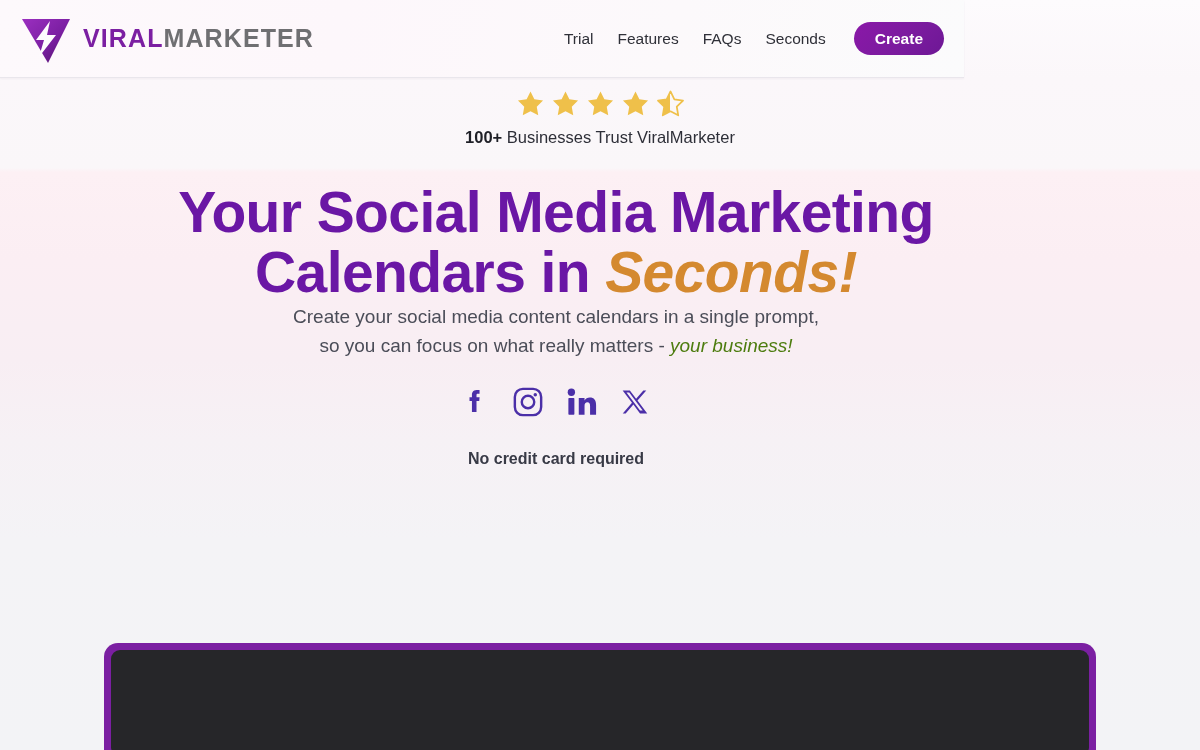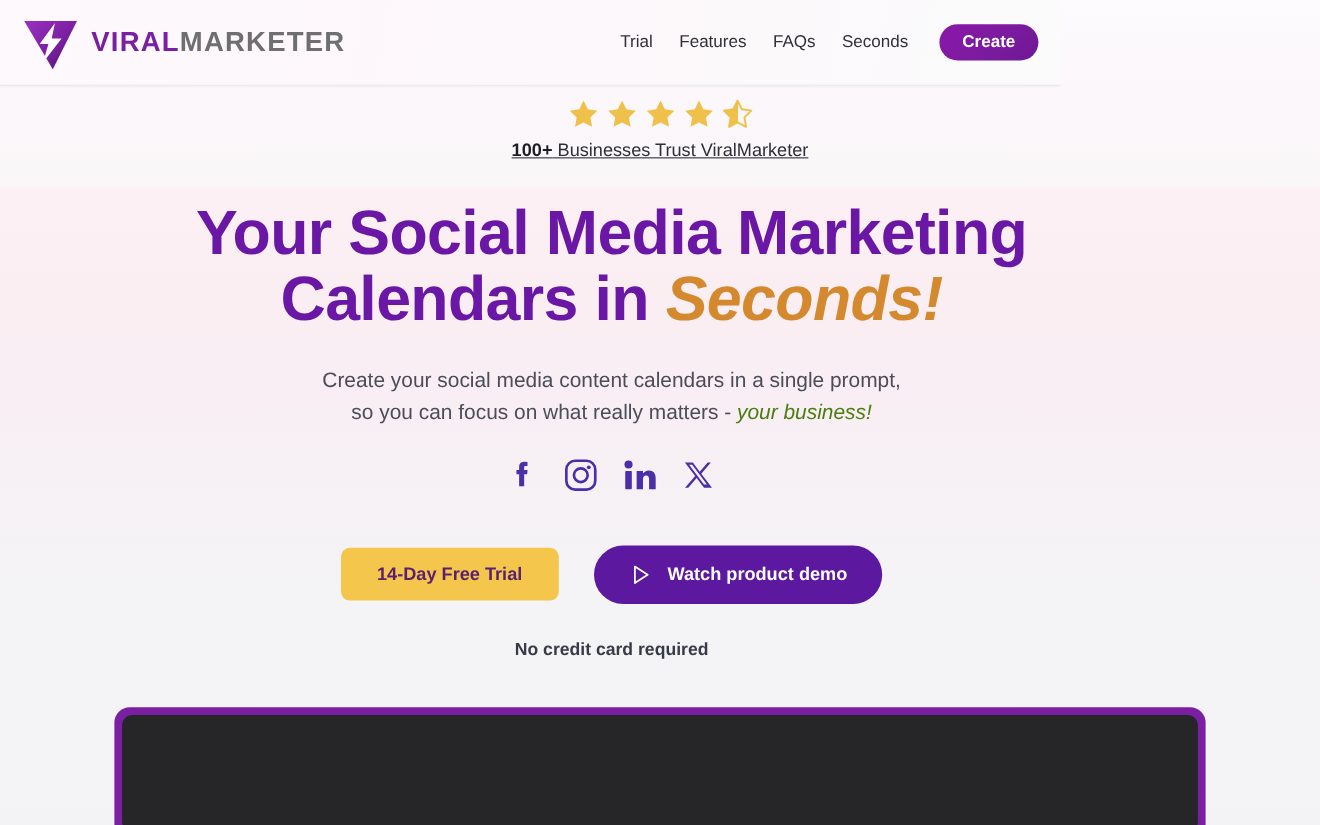--- a/index.html
+++ b/index.html
@@ -62,41 +62,40 @@
   
   .trust {
     position:absolute; top:88px; left:0; width:1200px;
     display:flex; flex-direction:column; align-items:center;
     z-index:5;
   }
   .stars { display:flex; gap:2px; height:32px; align-items:center; }
   .stars svg { width:33px; height:32px; display:block; }
   .trust-text {
     margin-top:8px;
-    font-size:16.5px; color:#2e2f38; white-space:nowrap;text-decoration:underline;
+    font-size:16.5px; color:#2e2f38; white-space:nowrap;
   }
   .trust-text b { font-weight:700; color:#1e1f26; }
 
   
   .hero {
     position:absolute; top:182px; left:0; width:1112px;
     display:flex; flex-direction:column; align-items:center;
     z-index:5;
   }
   .headline {
     text-align:center;
     font-size:57px; font-weight:800; line-height:1.06;
     color:#6a17a5; letter-spacing:-0.6px;
     max-width:1020px;
   }
   .headline .accent {
     color:#d4892f; font-style:italic; font-weight:800;
   }
   .subtitle {
-    margin-top:30px;
     text-align:center;
     font-size:19px; line-height:1.52; color:#4b4d58;
   }
   .subtitle .accent {
     color:#4d7c0f; font-style:italic;
   }
 
   .socials {
     margin-top:26px;
     display:flex; align-items:center; gap:24px;
@@ -237,28 +236,19 @@
         <path d="M10.2 8.6h5v2.1c.85-1.45 2.5-2.5 4.6-2.5 3.6 0 5.4 2.3 5.4 6.3v8.5h-5.2v-7.6c0-2-.7-3.1-2.3-3.1-1.7 0-2.5 1.15-2.5 3.1v7.6h-5z"></path>
       </svg>
     </a>
     <a href="#">
       <svg width="28" height="28" viewBox="0 0 24 24">
         <path d="M1.4 2.2h6.2l5.35 7.1 6.2-7.1h2.5l-7.5 8.6 8.35 11h-6.2l-5.7-7.6-6.6 7.6H1.5l7.9-9.1zm3.3 1.75l11.6 15.35h2.3L7.05 3.95z"></path>
       </svg>
     </a>
   </div>
 
-  <div class="cta-row">
-    <button class="btn-trial">14-Day Free Trial</button>
-    <button class="btn-demo">
-      <svg width="21" height="21" viewBox="0 0 22 22">
-        <path d="M5.4 3.2 L17.6 11 L5.4 18.8 Z" fill="none" stroke="#ffffff" stroke-width="1.7" stroke-linejoin="round"></path>
-      </svg>
-      <span>Watch product demo</span>
-    </button>
-  </div>
 
   <div class="no-card">No credit card required</div>
 </div>
 
 <div class="video-frame">
   <div class="video-inner"></div>
 </div>
 
 </body></html>

